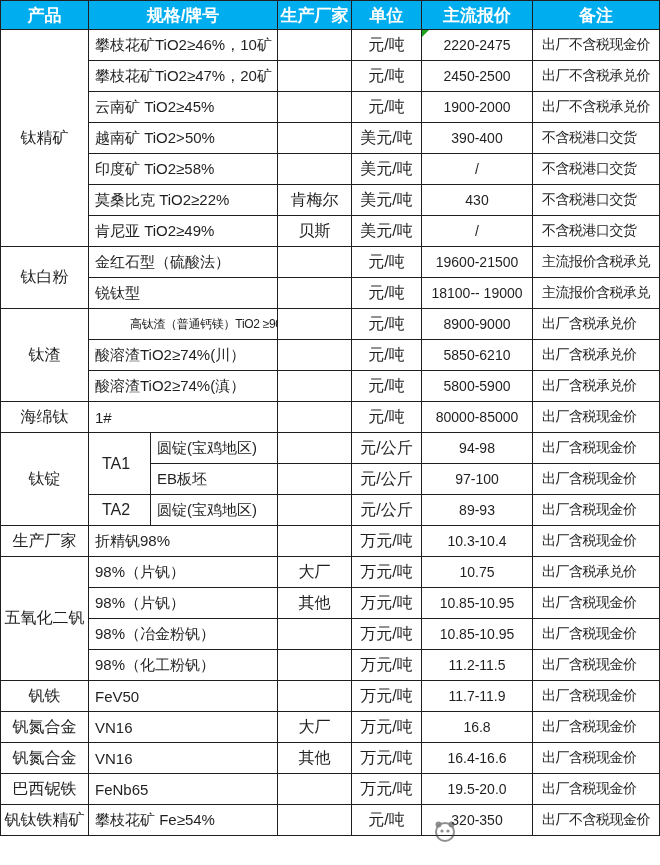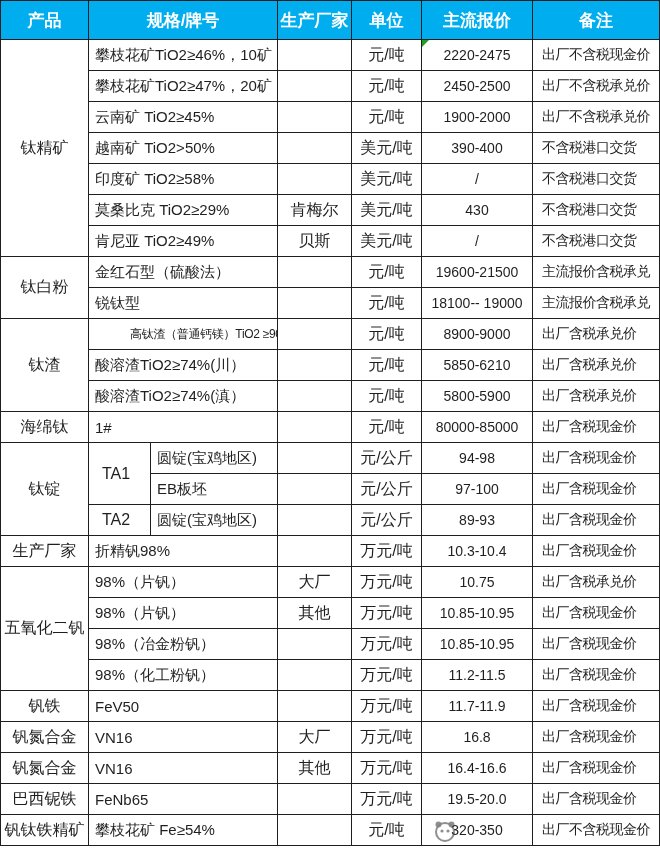--- a/index.html
+++ b/index.html
@@ -21,21 +21,21 @@
     overflow:hidden;
     white-space:nowrap;
     padding:0;
     box-sizing:border-box;
   }
   thead th{
     background:#00AEEF;
     color:#ffffff;
     font-weight:bold;
     font-size:17px;
-    height:39px;
+    height:29px;
     text-align:center;
   }
   tbody td{
     height:31px;
     font-size:15px;
     color:#1f1f1f;
     background:#ffffff;
   }
   td.product{text-align:center;font-size:16px;}
   td.grade{text-align:left;padding-left:13px;font-size:16px;}
@@ -120,21 +120,21 @@
       <td class="note">不含税港口交货</td>
     </tr>
     <tr>
       <td class="spec" colspan="2">印度矿 TiO2≥58%</td>
       <td class="mfr"></td>
       <td class="unit">美元/吨</td>
       <td class="price">/</td>
       <td class="note">不含税港口交货</td>
     </tr>
     <tr>
-      <td class="spec" colspan="2">莫桑比克 TiO2≥29%</td>
+      <td class="spec" colspan="2">莫桑比克 TiO2≥22%</td>
       <td class="mfr">肯梅尔</td>
       <td class="unit">美元/吨</td>
       <td class="price">430</td>
       <td class="note">不含税港口交货</td>
     </tr>
     <tr>
       <td class="spec" colspan="2">肯尼亚 TiO2≥49%</td>
       <td class="mfr">贝斯</td>
       <td class="unit">美元/吨</td>
       <td class="price">/</td>

